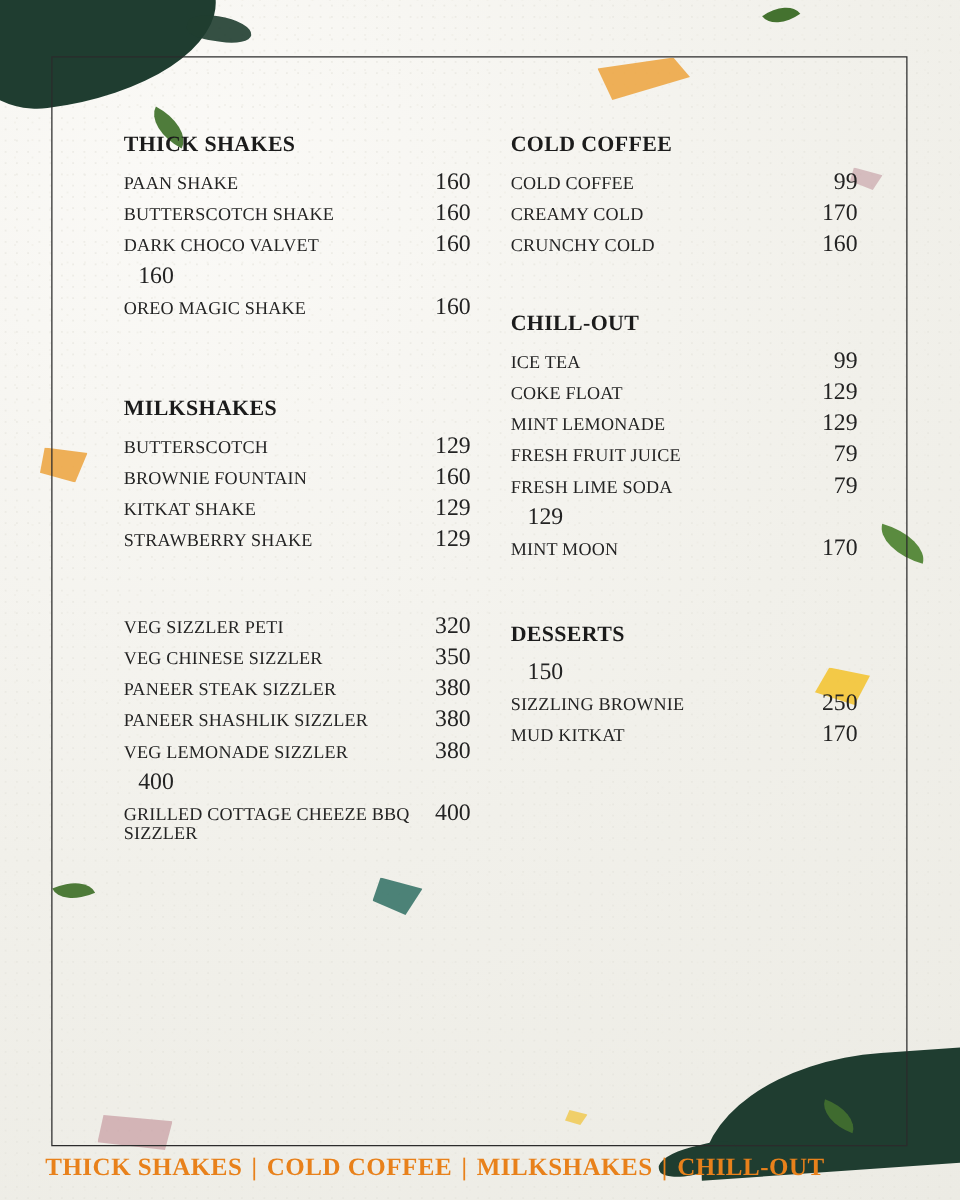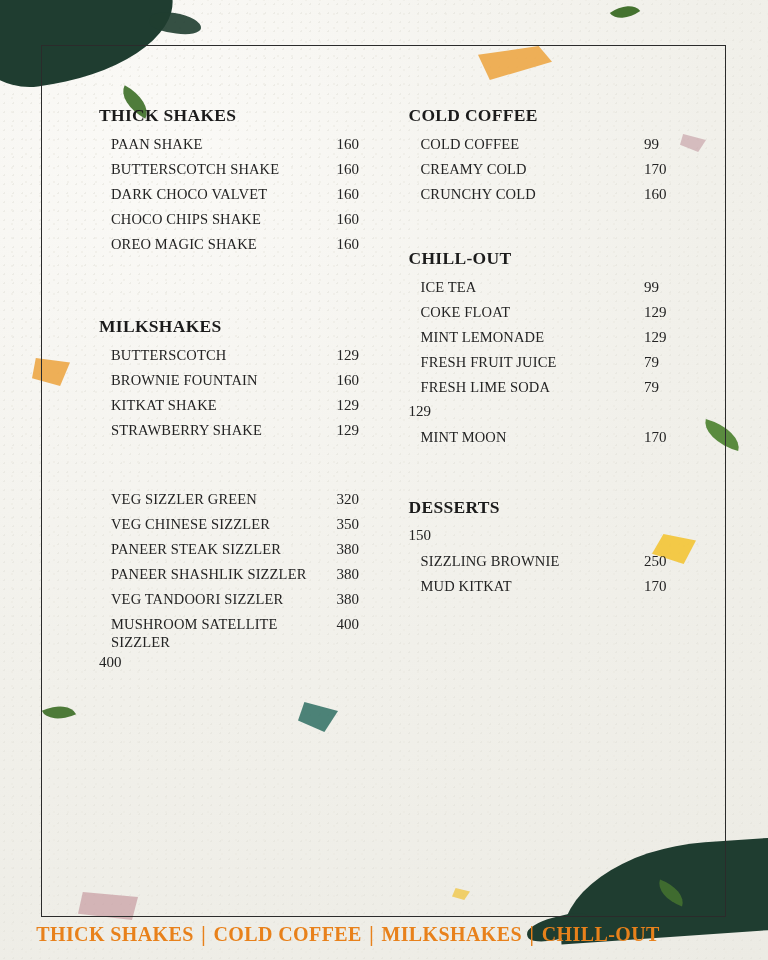--- a/index.html
+++ b/index.html
@@ -126,26 +126,26 @@
     align-items: baseline;
     margin-bottom: 3px;
     min-height: 22px;
   }
   .row .name {
     font-size: 14.5px;
     letter-spacing: .15px;
     color: #232323;
     flex: 1 1 auto;
     line-height: 1.25;
-    margin-left: 12px;
   }
   .row .price {
-    font-size: 15px;
+    font-size: 19px;
     color: #232323;
     width: 40px;
+    text-align: right;
     flex: 0 0 auto;
   }
   .col.right .row .price { width: 42px; }
   .sp-40 { height: 44px; }
   .sp-52 { height: 56px; }
   .sp-34 { height: 38px; }
 
   
   .row.wrap .name { line-height: 1.05; }
 
@@ -202,21 +202,20 @@
         </div>
         <div class="row">
           <span class="name">BUTTERSCOTCH SHAKE</span>
           <span class="price">160</span>
         </div>
         <div class="row">
           <span class="name">DARK CHOCO VALVET</span>
           <span class="price">160</span>
         </div>
         <div class="row">
-          <span class="name">CHOCO CHIPS SHAKE</span>
           <span class="price">160</span>
         </div>
         <div class="row">
           <span class="name">OREO MAGIC SHAKE</span>
           <span class="price">160</span>
         </div>
       </div>
     </div>
 
     <div class="sp-52"></div>
@@ -241,44 +240,44 @@
           <span class="price">129</span>
         </div>
       </div>
     </div>
 
     <div class="sp-40"></div>
 
     <div class="section">
       <div class="items">
         <div class="row">
-          <span class="name">VEG SIZZLER GREEN</span>
+          <span class="name">VEG SIZZLER PETI</span>
           <span class="price">320</span>
         </div>
         <div class="row">
           <span class="name">VEG CHINESE SIZZLER</span>
           <span class="price">350</span>
         </div>
         <div class="row">
           <span class="name">PANEER STEAK SIZZLER</span>
           <span class="price">380</span>
         </div>
         <div class="row">
           <span class="name">PANEER SHASHLIK SIZZLER</span>
           <span class="price">380</span>
         </div>
         <div class="row">
-          <span class="name">VEG TANDOORI SIZZLER</span>
+          <span class="name">VEG LEMONADE SIZZLER</span>
           <span class="price">380</span>
         </div>
         <div class="row">
-          <span class="name">MUSHROOM SATELLITE SIZZLER</span>
           <span class="price">400</span>
         </div>
         <div class="row wrap">
+          <span class="name">GRILLED COTTAGE CHEEZE BBQ SIZZLER</span>
           <span class="price">400</span>
         </div>
       </div>
     </div>
   </div>
 
   <div class="col right">
 
     <div class="section">
       <div class="section-title">COLD COFFEE</div>

